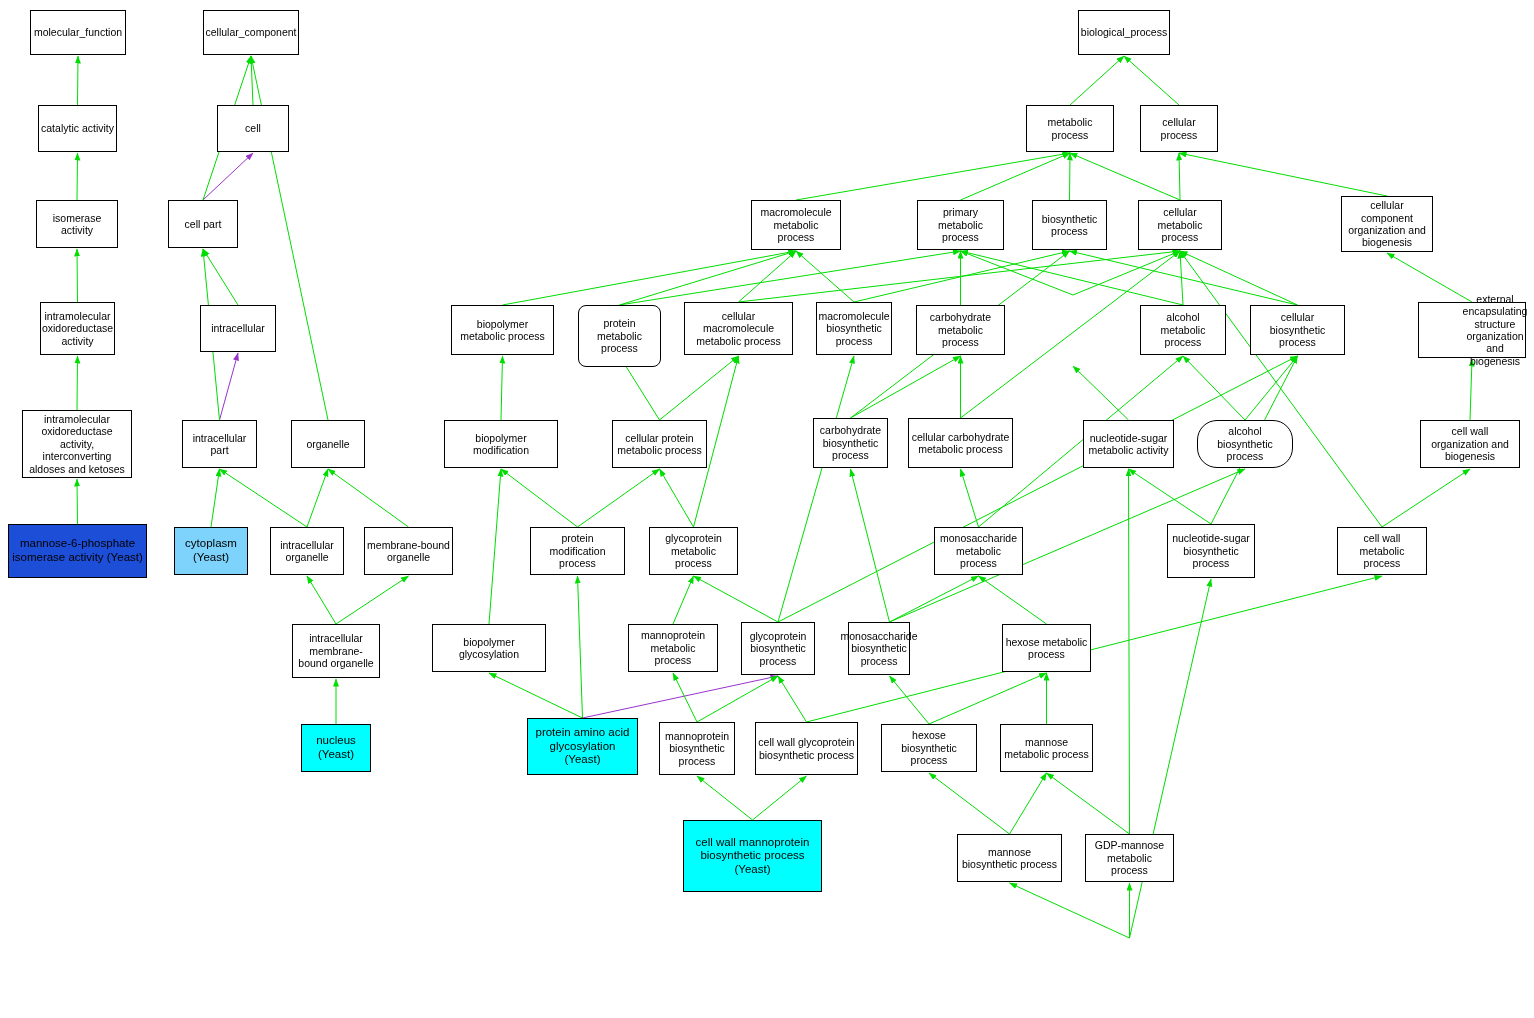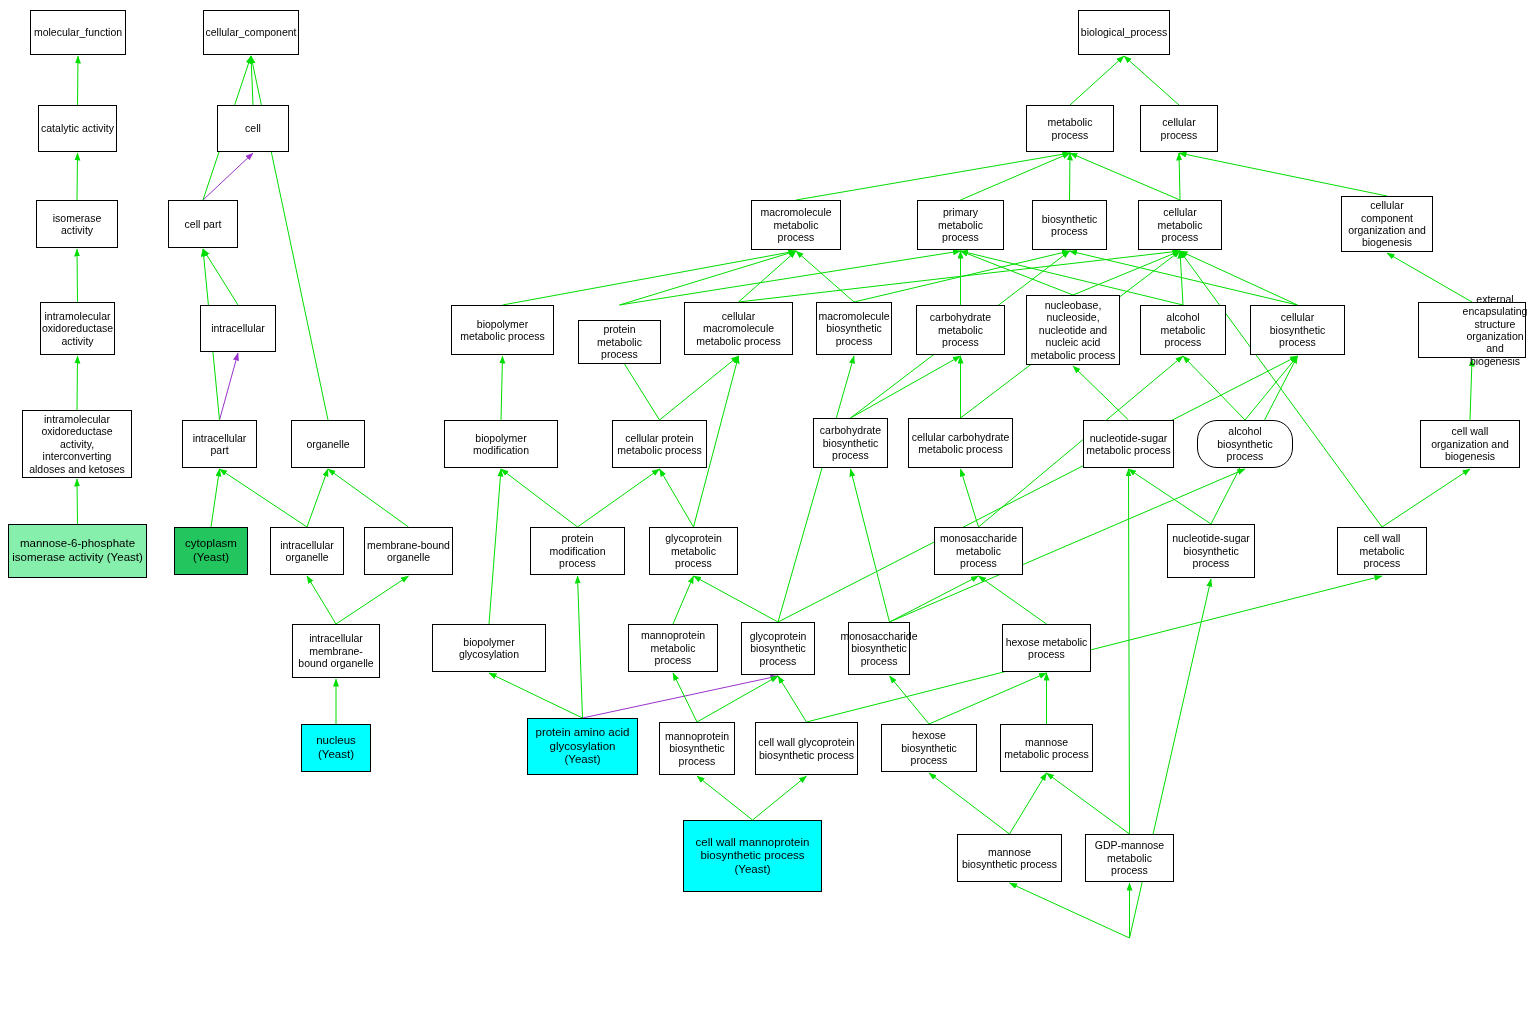--- a/index.html
+++ b/index.html
@@ -141,54 +141,53 @@
         <line x1="1129.5" y1="938" x2="1009.5" y2="883" stroke="#00dd00" marker-end="url(#arrow-green)"></line>
         <line x1="1129.5" y1="938" x2="1211" y2="579" stroke="#00dd00" marker-end="url(#arrow-green)"></line>
       </g>
   </svg>
 
 <div class="node" title="molecular_function" style="left: 30px; top: 10px; width: 96px; height: 45px;">molecular_function</div>
     <div class="node" title="catalytic activity" style="left: 38px; top: 105px; width: 79px; height: 47px;">catalytic activity</div>
     <div class="node" title="isomerase activity" style="left: 36px; top: 200px; width: 82px; height: 48px;">isomerase activity</div>
     <div class="node" title="intramolecular oxidoreductase activity" style="left: 40px; top: 302px; width: 75px; height: 53px;">intramolecular oxidoreductase activity</div>
     <div class="node" title="intramolecular oxidoreductase activity, interconverting aldoses and ketoses" style="left: 22px; top: 410px; width: 110px; height: 68px;">intramolecular oxidoreductase activity, interconverting aldoses and ketoses</div>
-    <div class="node highlight" title="mannose-6-phosphate isomerase activity (Yeast)" style="left: 8px; top: 524px; width: 139px; height: 54px; background: #86efac;">mannose-6-phosphate isomerase activity (Yeast)</div>
+    <div class="node highlight" title="mannose-6-phosphate isomerase activity (Yeast)" style="left: 8px; top: 524px; width: 139px; height: 54px; background: #1d4ed8;">mannose-6-phosphate isomerase activity (Yeast)</div>
     <div class="node" title="cellular_component" style="left: 203px; top: 10px; width: 96px; height: 45px;">cellular_component</div>
     <div class="node" title="cell" style="left: 217px; top: 105px; width: 72px; height: 47px;">cell</div>
     <div class="node" title="cell part" style="left: 168px; top: 200px; width: 70px; height: 48px;">cell part</div>
     <div class="node" title="intracellular" style="left: 200px; top: 305px; width: 76px; height: 47px;">intracellular</div>
     <div class="node" title="intracellular part" style="left: 182px; top: 420px; width: 75px; height: 48px;">intracellular part</div>
     <div class="node" title="organelle" style="left: 291px; top: 420px; width: 74px; height: 48px;">organelle</div>
-    <div class="node highlight" title="cytoplasm (Yeast)" style="left: 174px; top: 527px; width: 74px; height: 48px; background: #22c55e;">cytoplasm (Yeast)</div>
+    <div class="node highlight" title="cytoplasm (Yeast)" style="left: 174px; top: 527px; width: 74px; height: 48px; background: #7dd3fc;">cytoplasm (Yeast)</div>
     <div class="node" title="intracellular organelle" style="left: 270px; top: 527px; width: 74px; height: 48px;">intracellular organelle</div>
     <div class="node" title="membrane-bound organelle" style="left: 364px; top: 527px; width: 89px; height: 48px;">membrane-bound organelle</div>
     <div class="node" title="intracellular membrane-bound organelle" style="left: 292px; top: 624px; width: 88px; height: 54px;">intracellular membrane-bound organelle</div>
     <div class="node highlight" title="nucleus (Yeast)" style="left: 301px; top: 724px; width: 70px; height: 48px; background: rgb(0, 255, 255);">nucleus (Yeast)</div>
     <div class="node" title="biological_process" style="left: 1078px; top: 10px; width: 92px; height: 45px;">biological_process</div>
     <div class="node" title="metabolic process" style="left: 1026px; top: 105px; width: 88px; height: 47px;">metabolic process</div>
     <div class="node" title="cellular process" style="left: 1140px; top: 105px; width: 78px; height: 47px;">cellular process</div>
     <div class="node" title="macromolecule metabolic process" style="left: 751px; top: 200px; width: 90px; height: 50px;">macromolecule metabolic process</div>
     <div class="node" title="primary metabolic process" style="left: 917px; top: 200px; width: 87px; height: 50px;">primary metabolic process</div>
     <div class="node" title="biosynthetic process" style="left: 1032px; top: 200px; width: 75px; height: 50px;">biosynthetic process</div>
     <div class="node" title="cellular metabolic process" style="left: 1138px; top: 200px; width: 84px; height: 50px;">cellular metabolic process</div>
     <div class="node" title="cellular component organization and biogenesis" style="left: 1341px; top: 196px; width: 92px; height: 56px;">cellular component organization and biogenesis</div>
     <div class="node" title="biopolymer metabolic process" style="left: 451px; top: 305px; width: 103px; height: 50px;">biopolymer metabolic process</div>
-    <div class="node" title="protein metabolic process" style="left: 578px; top: 320px; width: 83px; height: 44px;">protein metabolic process</div>
+    <div class="node" title="protein metabolic process" style="left: 578px; top: 305px; width: 83px; height: 62px; border-radius: 8px;">protein metabolic process</div>
     <div class="node" title="cellular macromolecule metabolic process" style="left: 684px; top: 302px; width: 109px; height: 53px;">cellular macromolecule metabolic process</div>
     <div class="node" title="macromolecule biosynthetic process" style="left: 816px; top: 302px; width: 76px; height: 53px;">macromolecule biosynthetic process</div>
     <div class="node" title="carbohydrate metabolic process" style="left: 916px; top: 305px; width: 89px; height: 50px;">carbohydrate metabolic process</div>
-    <div class="node" title="nucleobase, nucleoside, nucleotide and nucleic acid metabolic process" style="left: 1026px; top: 295px; width: 94px; height: 70px;">nucleobase, nucleoside, nucleotide and nucleic acid metabolic process</div>
     <div class="node" title="alcohol metabolic process" style="left: 1140px; top: 305px; width: 86px; height: 50px;">alcohol metabolic process</div>
     <div class="node" title="cellular biosynthetic process" style="left: 1250px; top: 305px; width: 95px; height: 50px;">cellular biosynthetic process</div>
     <div class="node" title="external encapsulating structure organization and biogenesis" style="left: 1418px; top: 302px; width: 108px; height: 56px; padding-left: 48px;">external encapsulating structure organization and biogenesis</div>
     <div class="node" title="biopolymer modification" style="left: 444px; top: 420px; width: 114px; height: 48px;">biopolymer modification</div>
     <div class="node" title="cellular protein metabolic process" style="left: 612px; top: 420px; width: 95px; height: 48px;">cellular protein metabolic process</div>
     <div class="node" title="carbohydrate biosynthetic process" style="left: 813px; top: 418px; width: 75px; height: 50px;">carbohydrate biosynthetic process</div>
     <div class="node" title="cellular carbohydrate metabolic process" style="left: 908px; top: 418px; width: 105px; height: 50px;">cellular carbohydrate metabolic process</div>
-    <div class="node" title="nucleotide-sugar metabolic process" style="left: 1083px; top: 420px; width: 91px; height: 48px;">nucleotide-sugar metabolic process</div>
+    <div class="node" title="nucleotide-sugar metabolic process" style="left: 1083px; top: 420px; width: 91px; height: 48px;">nucleotide-sugar metabolic activity</div>
     <div class="node" title="alcohol biosynthetic process" style="left: 1197px; top: 420px; width: 96px; height: 48px; border-radius: 20px;">alcohol biosynthetic process</div>
     <div class="node" title="cell wall organization and biogenesis" style="left: 1420px; top: 420px; width: 100px; height: 48px;">cell wall organization and biogenesis</div>
     <div class="node" title="protein modification process" style="left: 530px; top: 527px; width: 95px; height: 48px;">protein modification process</div>
     <div class="node" title="glycoprotein metabolic process" style="left: 649px; top: 527px; width: 89px; height: 48px;">glycoprotein metabolic process</div>
     <div class="node" title="monosaccharide metabolic process" style="left: 934px; top: 527px; width: 89px; height: 48px;">monosaccharide metabolic process</div>
     <div class="node" title="nucleotide-sugar biosynthetic process" style="left: 1167px; top: 524px; width: 88px; height: 54px;">nucleotide-sugar biosynthetic process</div>
     <div class="node" title="cell wall metabolic process" style="left: 1337px; top: 527px; width: 90px; height: 48px;">cell wall metabolic process</div>
     <div class="node" title="biopolymer glycosylation" style="left: 432px; top: 624px; width: 114px; height: 48px;">biopolymer glycosylation</div>
     <div class="node" title="mannoprotein metabolic process" style="left: 628px; top: 624px; width: 90px; height: 48px;">mannoprotein metabolic process</div>
     <div class="node" title="glycoprotein biosynthetic process" style="left: 741px; top: 622px; width: 74px; height: 53px;">glycoprotein biosynthetic process</div>

